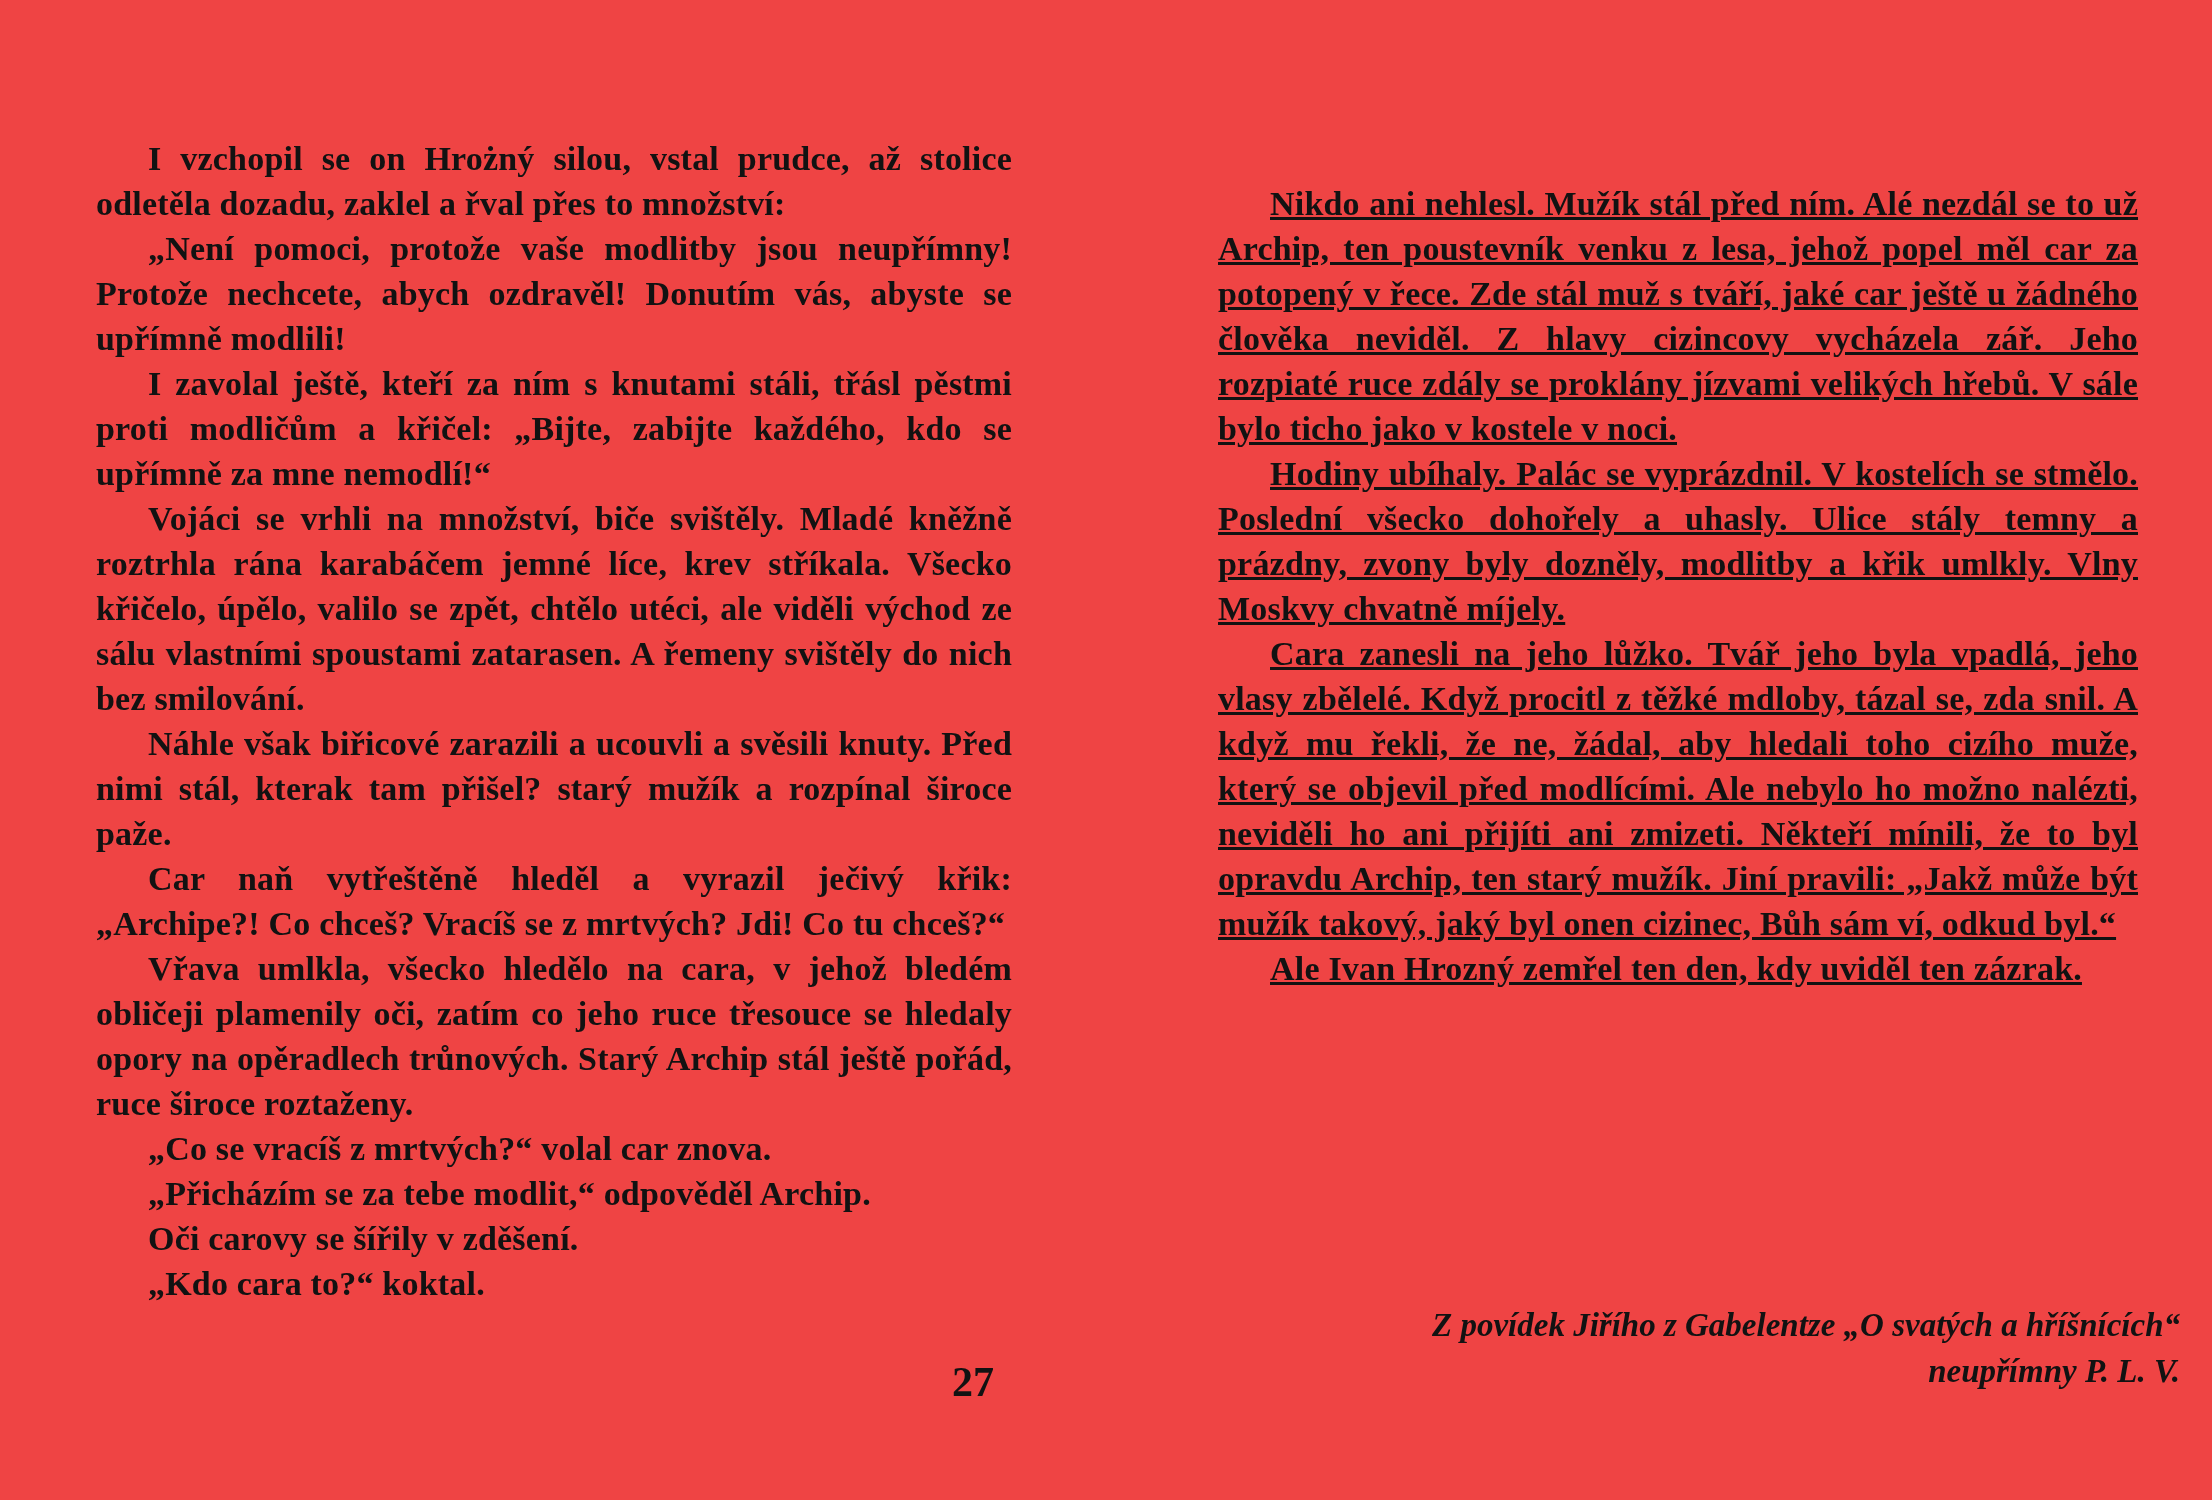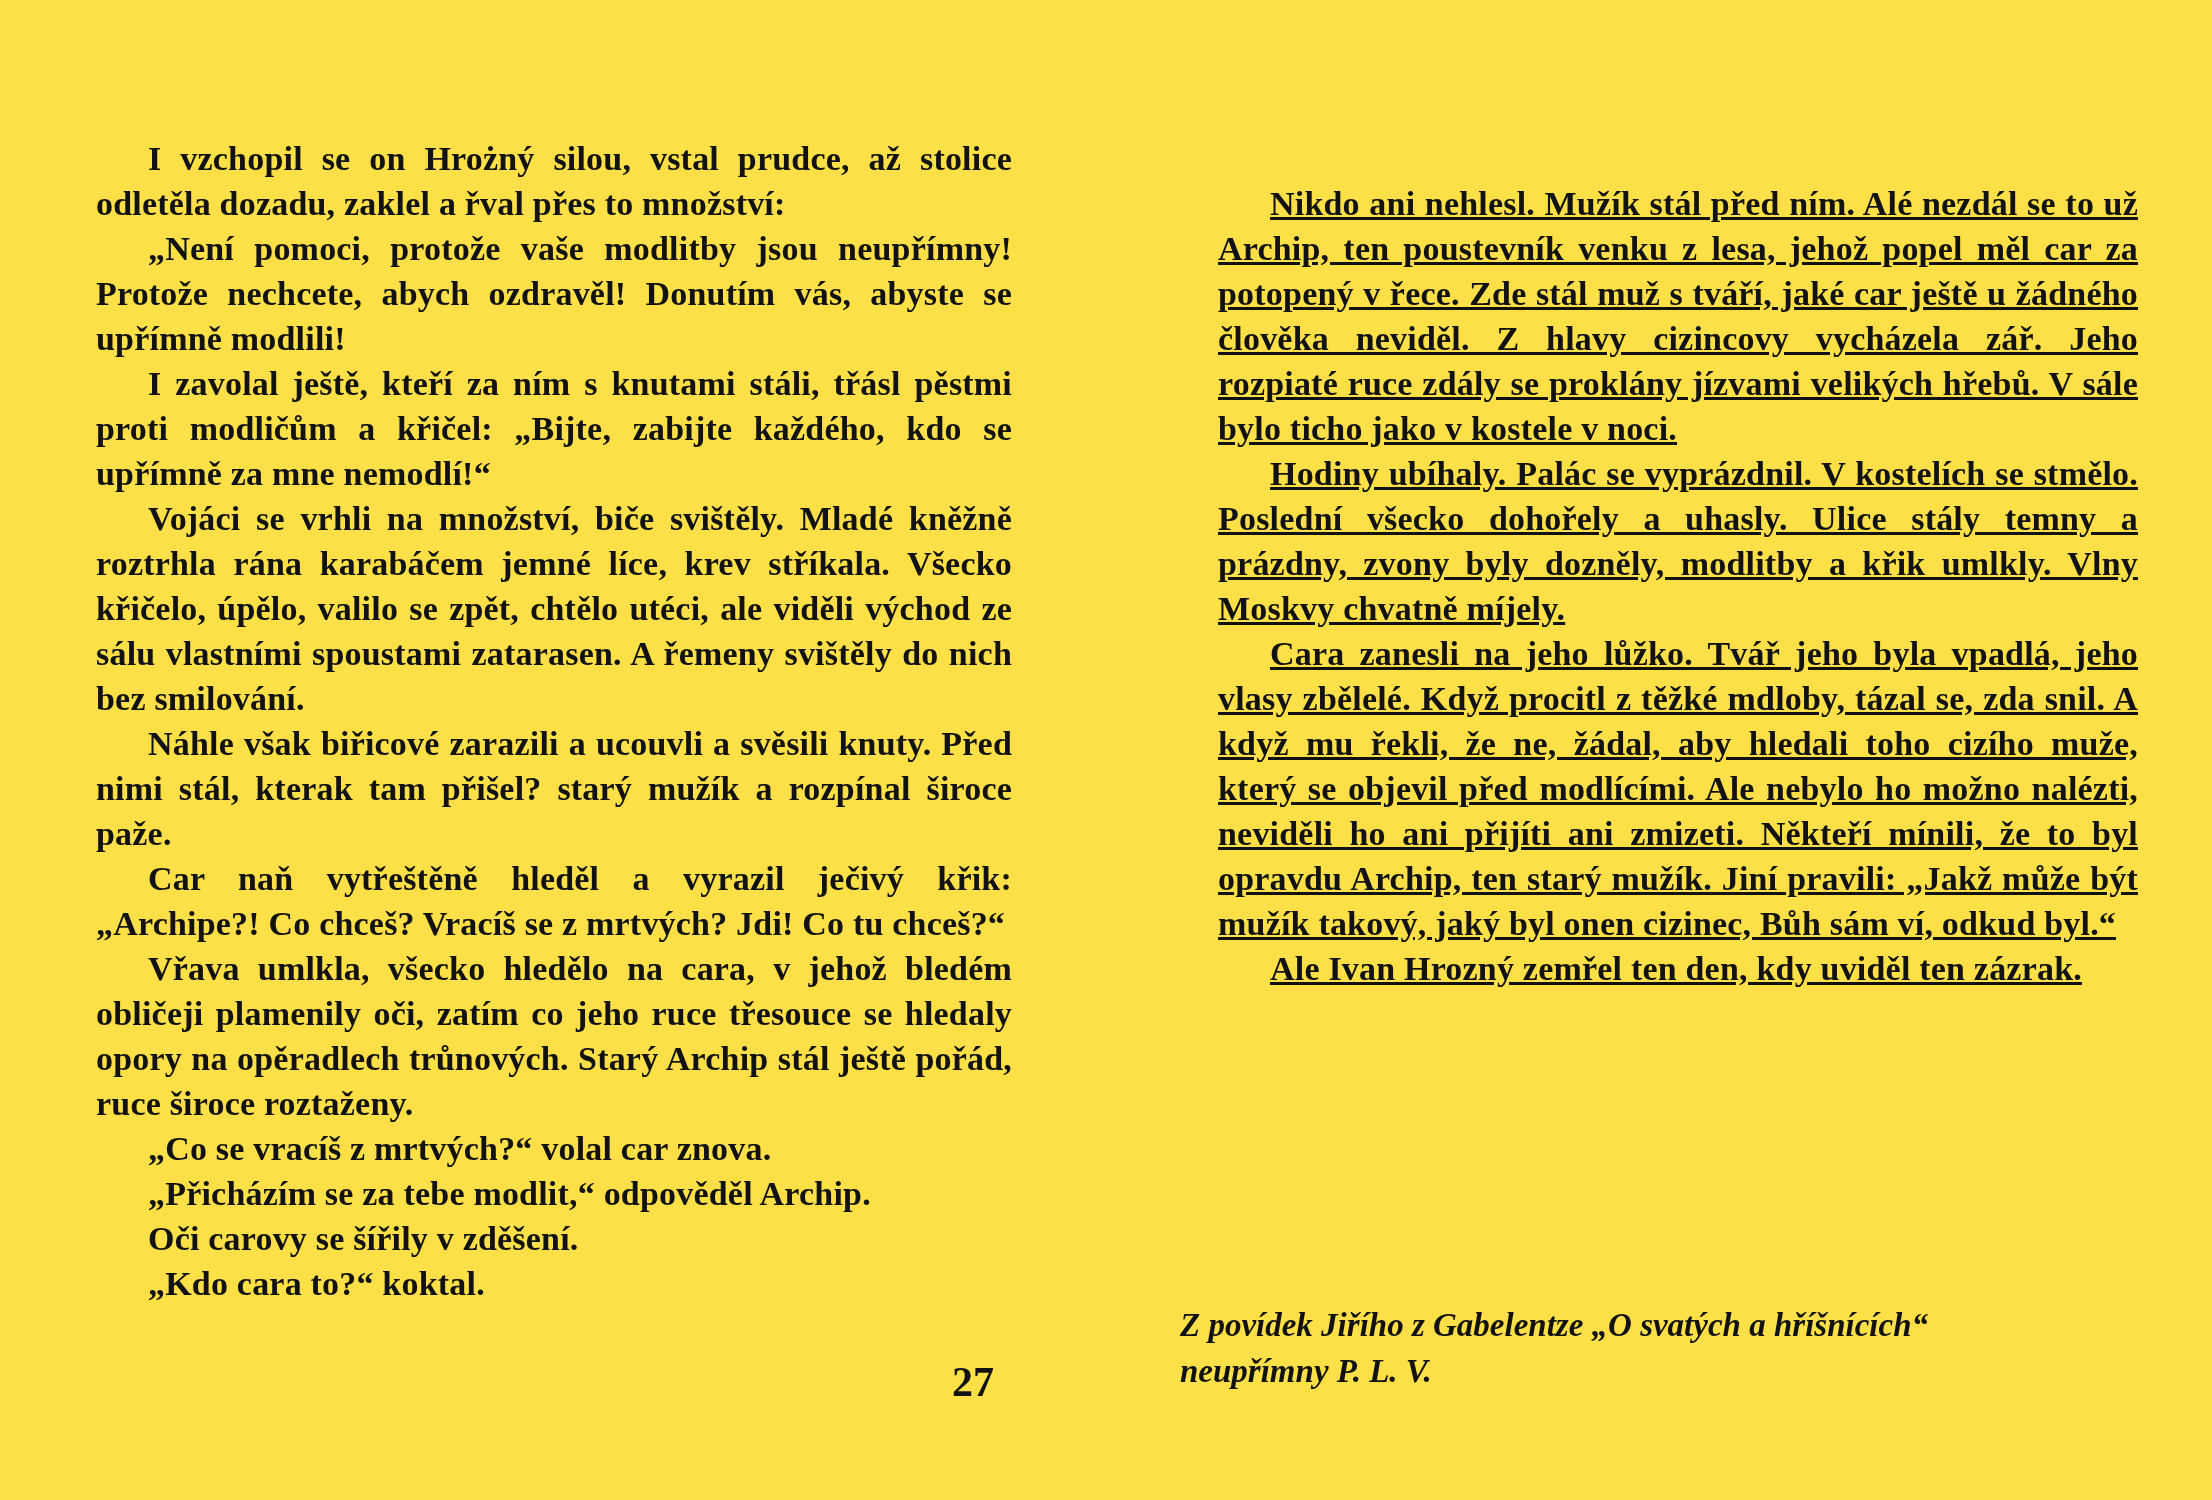--- a/index.html
+++ b/index.html
@@ -11,21 +11,21 @@
     width: 2212px;
     height: 1500px;
     position: relative;
     font-family: "Liberation Serif", serif;
     color: #121212;
     overflow: hidden;
   }
   .page-spread {
     position: absolute;
     inset: 0;
-    background: #fde047;
+    background: #ef4444;
   }
   .text-col {
     position: absolute;
     text-align: justify;
     font-weight: 700;
     font-size: 34px;
     line-height: 45px;
     letter-spacing: 0.2px;
     hyphens: none;
   }
@@ -50,21 +50,21 @@
     left: 952px;
     top: 1358px;
     font-size: 42px;
     font-weight: 700;
   }
   .footer-attrib {
     position: absolute;
     left: 1180px;
     top: 1302px;
     width: 1000px;
-    text-align: left;
+    text-align: right;
     font-style: italic;
     font-weight: 700;
     font-size: 33px;
     line-height: 46px;
   }
 </style>
 </head>
 <body>
 
 <div class="page-spread">

